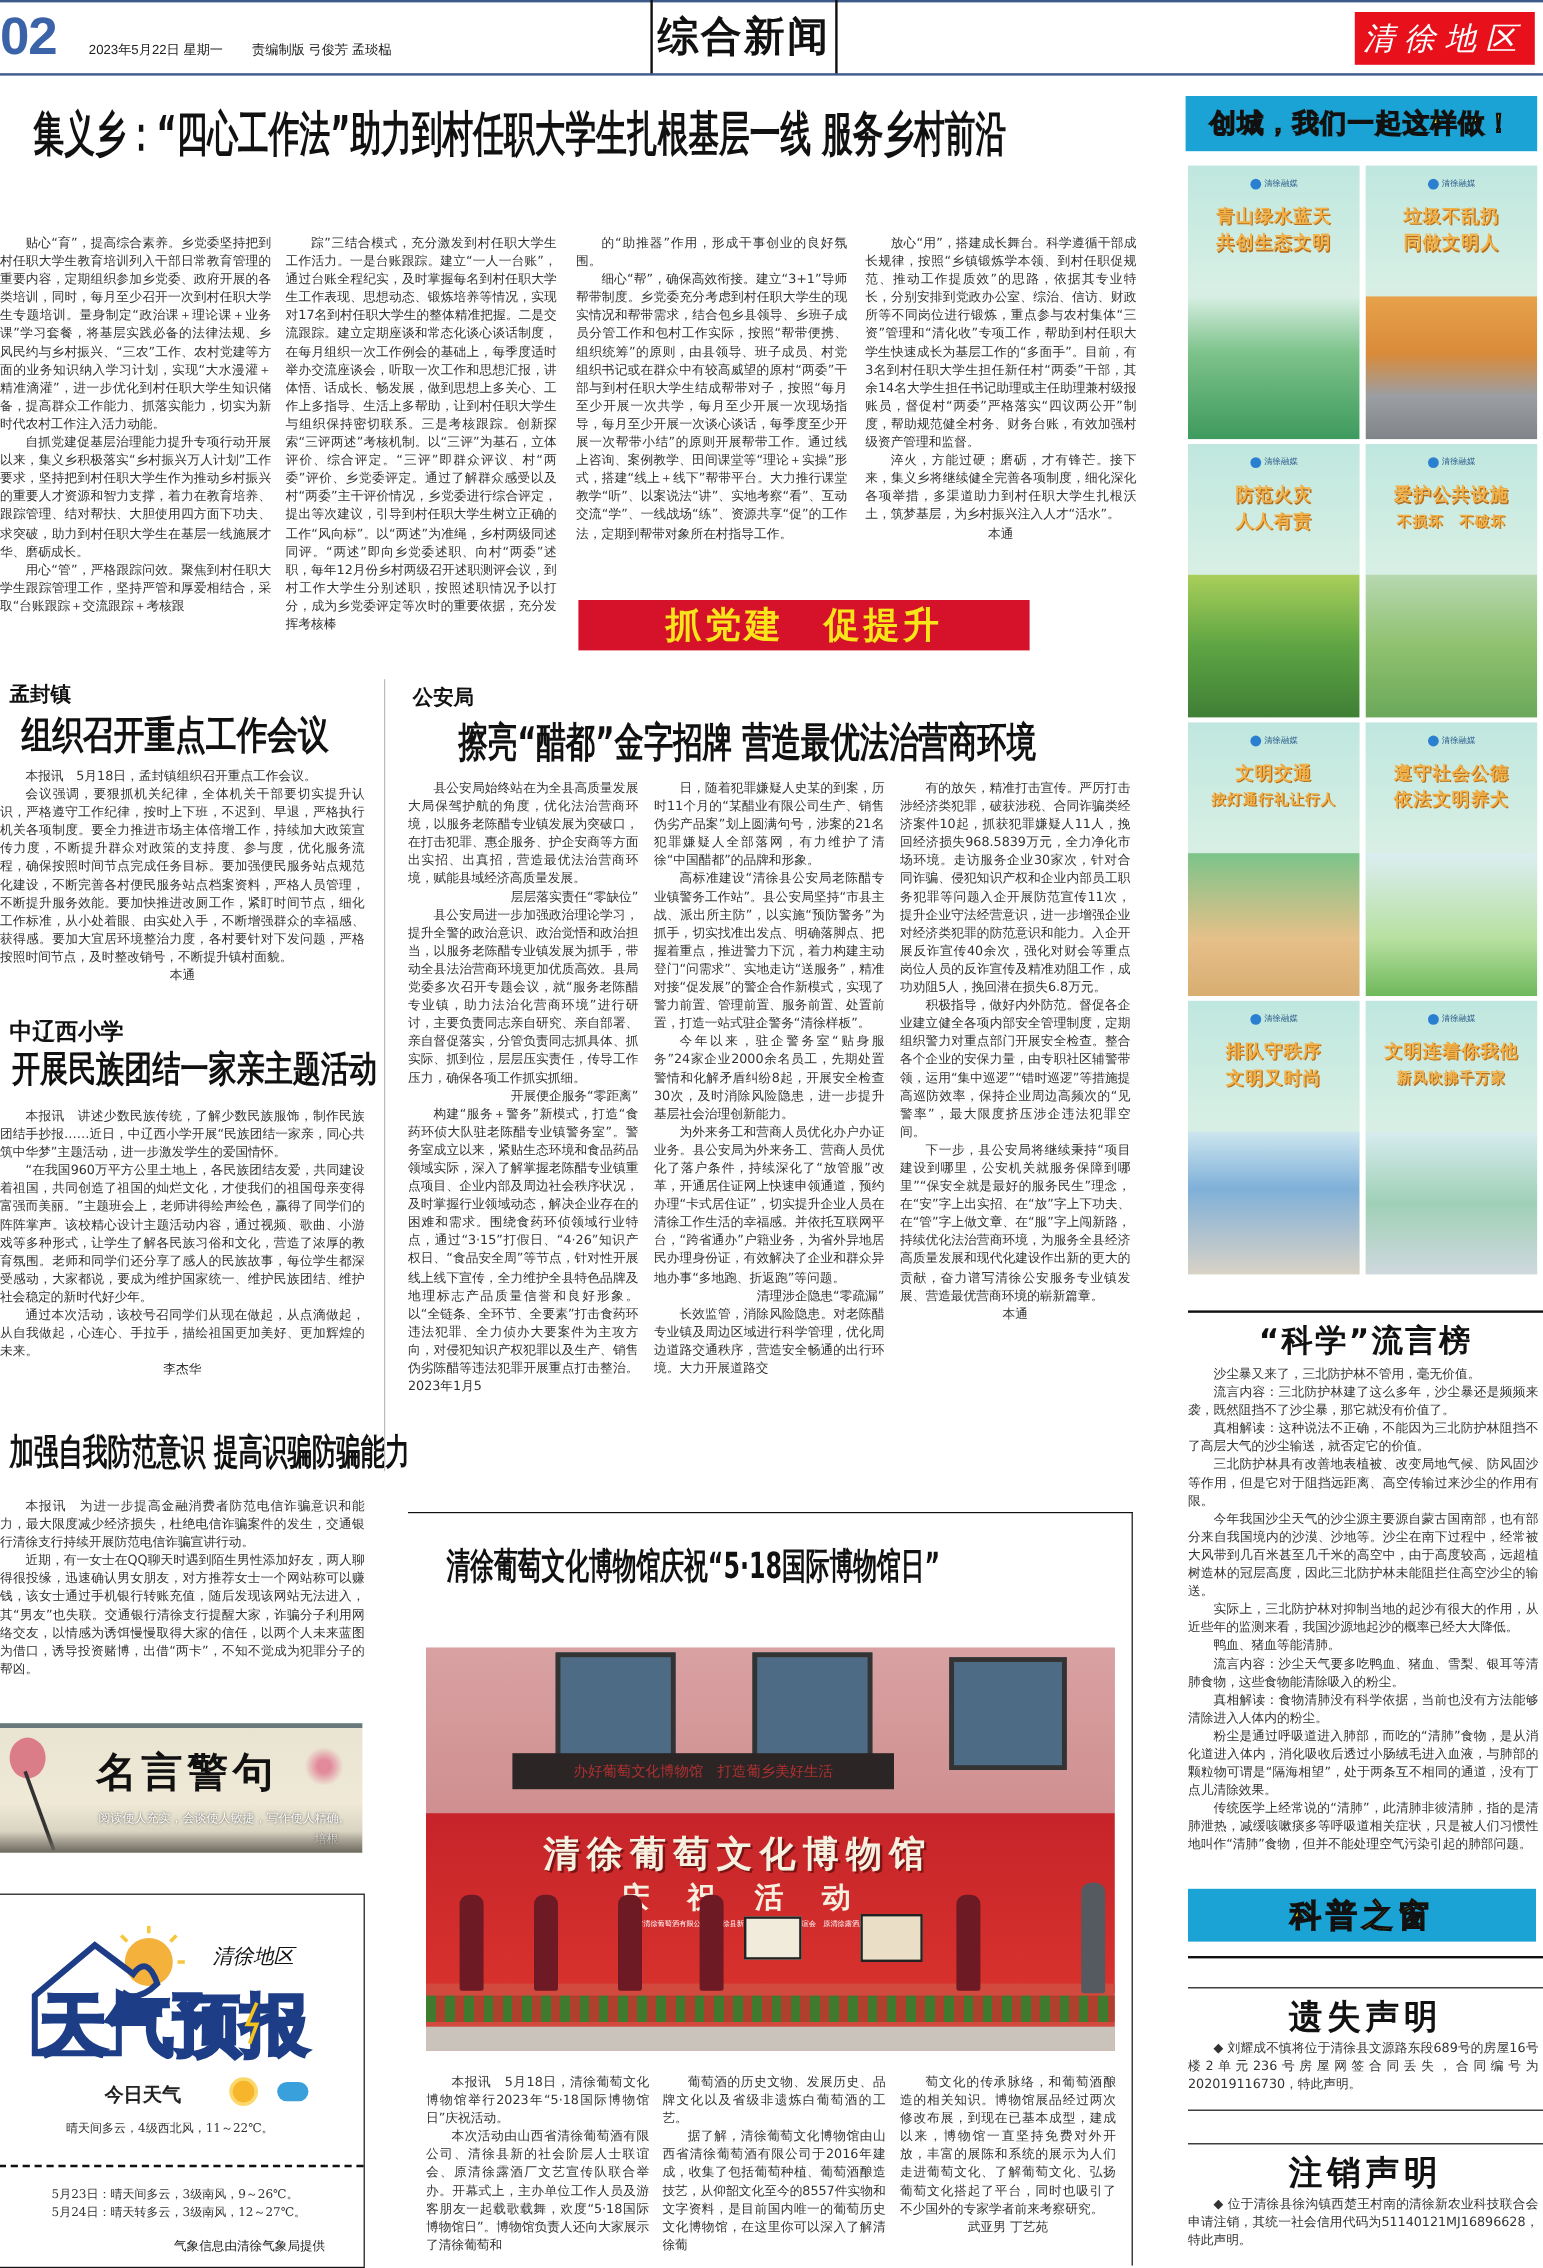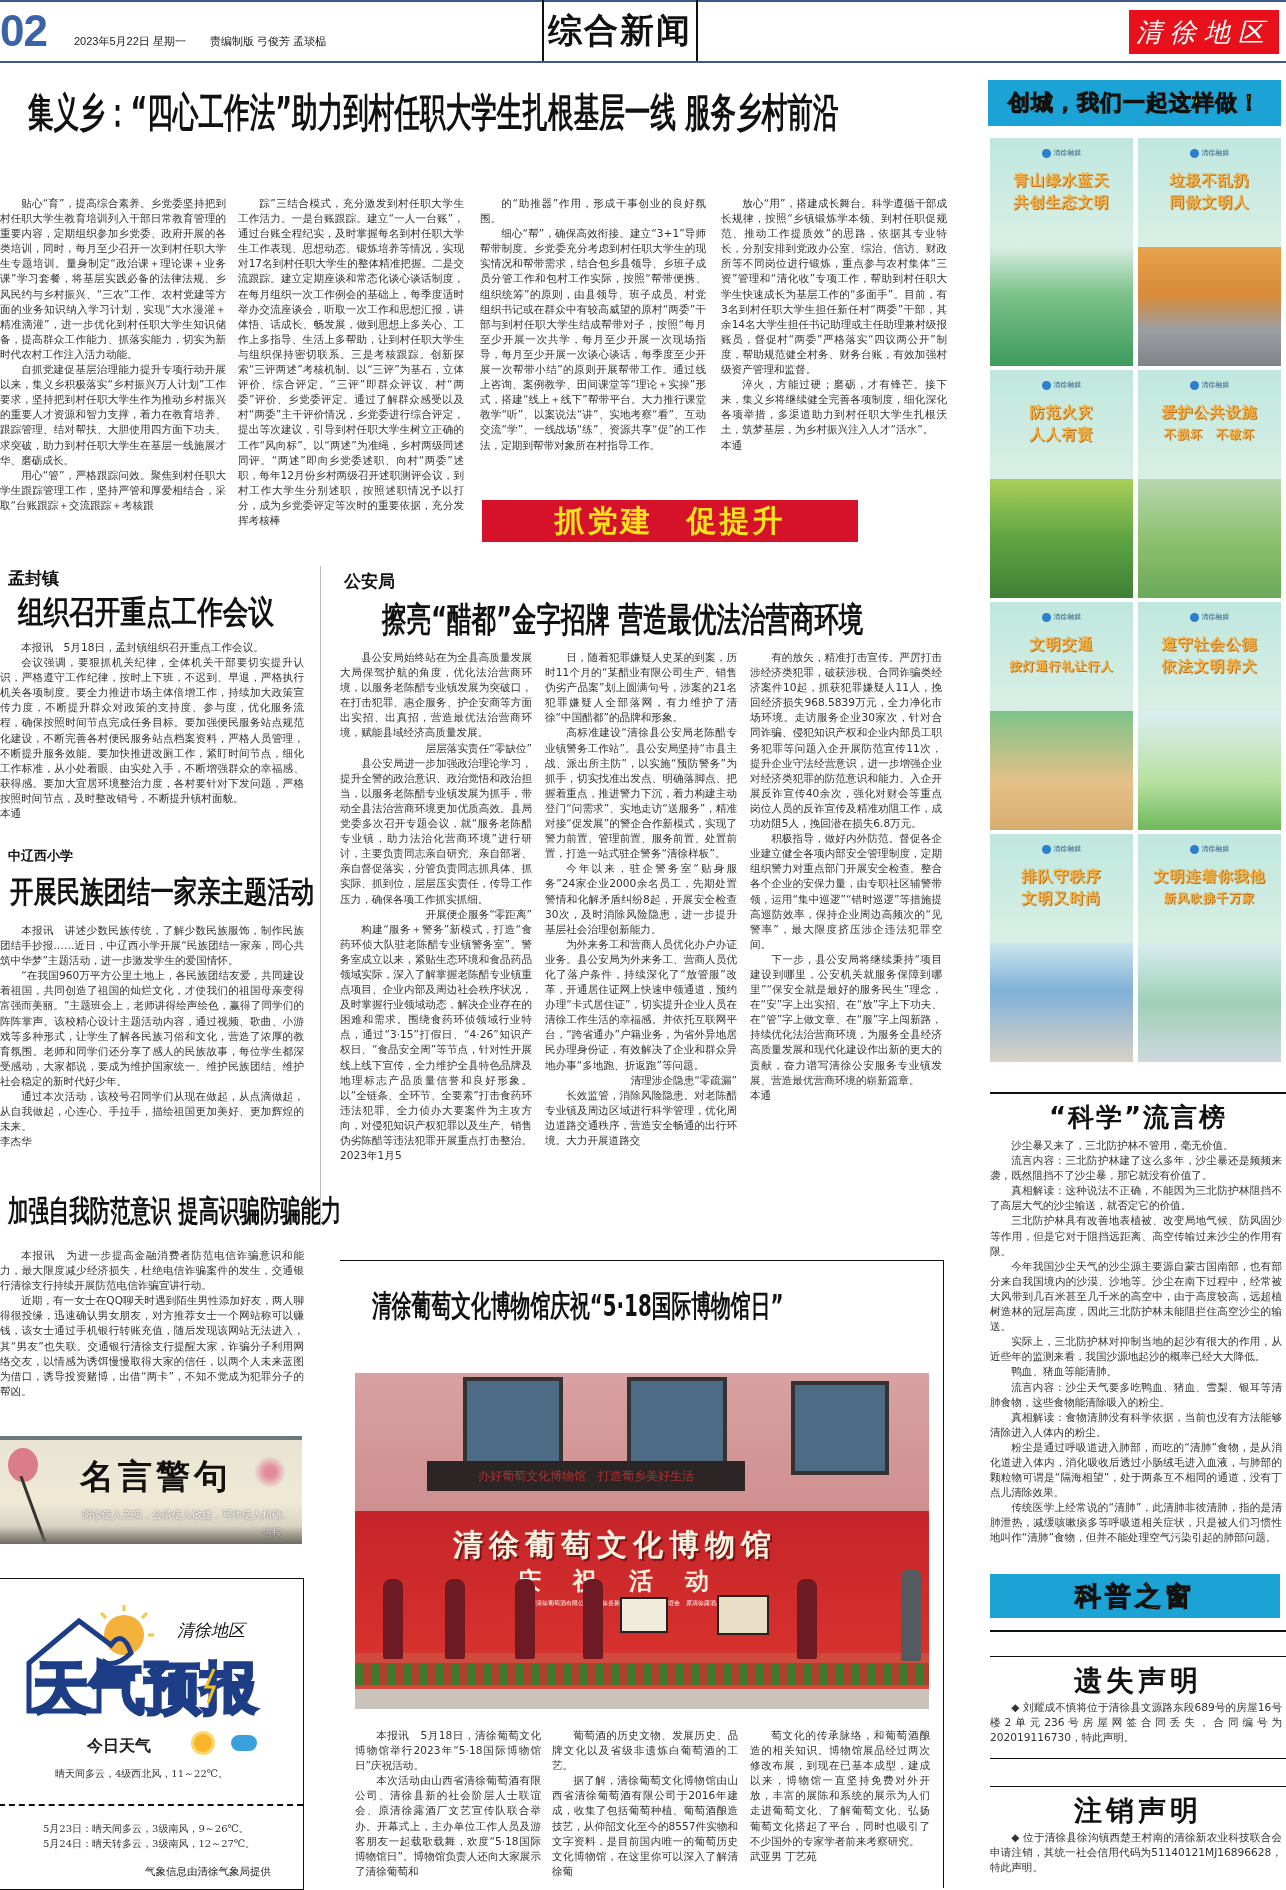--- a/index.html
+++ b/index.html
@@ -11,21 +11,21 @@
 .pageno{left:0;top:4px;font-family:"Liberation Sans",sans-serif;font-weight:bold;font-size:44px;color:#3a63a8;line-height:54px;letter-spacing:-1px}
 .dateline{left:74px;top:34px;font-family:"Liberation Sans",sans-serif;font-size:11px;color:#222}
 .editors{left:210px;top:34px;font-family:"Liberation Sans",sans-serif;font-size:11px;color:#222}
 .sect-box{left:542px;top:0;width:156px;height:62px;border-left:2px solid #111;border-right:2px solid #111;display:flex;align-items:center;justify-content:center;font-family:"DejaVu Serif",serif;font-size:34px;font-weight:bold;color:#111;letter-spacing:2px}
 .masthead{left:1129px;top:10px;width:150px;height:44px;background:#e8111b;color:#fff;display:flex;align-items:center;justify-content:center;font-family:"DejaVu Serif",serif;font-style:italic;font-size:26px;letter-spacing:8px}
 .headline{font-family:"DejaVu Sans",sans-serif;font-weight:bold;color:#111;white-space:nowrap;transform-origin:left top}
 .kicker{font-family:"DejaVu Serif",serif;font-weight:bold;color:#111;white-space:nowrap}
 .col{font-family:"DejaVu Sans",sans-serif;font-size:10.6px;line-height:15.1px;color:#333;text-align:justify;overflow:hidden}
 .col p{text-indent:2em}
 .col p.c{text-indent:0;text-align:right}
-.col p.r{text-align:left;text-indent:0}
+.col p.r{text-align:center;text-indent:0}
 .rule{background:#111}
 .vrule{background:#bbb;width:1px}
 .banner-cyan{background:#1ba3d6;display:flex;align-items:center;justify-content:center;font-family:"DejaVu Sans",sans-serif;font-weight:bold;color:#f5e515;-webkit-text-stroke:1px #111;letter-spacing:1px}
 .redbar{background:#d6122a;color:#f7e41a;display:flex;align-items:center;justify-content:center;font-family:"DejaVu Sans",sans-serif;font-weight:bold;font-size:30px;letter-spacing:3px}
 .poster{background:linear-gradient(180deg,#bfe7df 0%,#d7efe4 45%,#cfe8d2 100%);overflow:hidden}
 .poster .logo{position:absolute;top:10px;left:50%;transform:translateX(-50%);font-family:Liberation Sans, sans-serif;font-size:7px;color:#2a5a8a;white-space:nowrap}
 .poster .logo::before{content:"";display:inline-block;width:9px;height:9px;border-radius:50%;background:#2b7fd0;margin-right:3px;vertical-align:middle}
 .poster .t{position:absolute;left:0;right:0;text-align:center;font-family:"DejaVu Sans",sans-serif;font-weight:bold;color:#f2b24a;text-shadow:1px 1px 0 #b86e1a;font-size:15px;line-height:20px;letter-spacing:1px}
 .poster .scene{position:absolute;left:0;right:0;bottom:0;height:52%}
 .notice-title{font-family:"DejaVu Sans",sans-serif;font-weight:bold;color:#111;text-align:center;letter-spacing:4px}
@@ -63,21 +63,21 @@
 <div class="abs redbar" style="left:482px;top:500px;width:376px;height:42px">抓党建　促提升</div>
 
 <div class="abs kicker" style="left:8px;top:567px;font-size:17px">孟封镇</div>
 <div class="abs headline" style="left:18px;top:590px;font-size:32px;line-height:44px;transform:scaleX(0.80)">组织召开重点工作会议</div>
 <div class="abs col" id="meng-body" style="left:0;top:640px;width:304px;height:180px">
     <p>本报讯　5月18日，孟封镇组织召开重点工作会议。</p>
     <p>会议强调，要狠抓机关纪律，全体机关干部要切实提升认识，严格遵守工作纪律，按时上下班，不迟到、早退，严格执行机关各项制度。要全力推进市场主体倍增工作，持续加大政策宣传力度，不断提升群众对政策的支持度、参与度，优化服务流程，确保按照时间节点完成任务目标。要加强便民服务站点规范化建设，不断完善各村便民服务站点档案资料，严格人员管理，不断提升服务效能。要加快推进改厕工作，紧盯时间节点，细化工作标准，从小处着眼、由实处入手，不断增强群众的幸福感、获得感。要加大宜居环境整治力度，各村要针对下发问题，严格按照时间节点，及时整改销号，不断提升镇村面貌。</p>
     <p class="r">本通</p>
   </div>
 
-<div class="abs kicker" style="left:8px;top:847px;font-size:13px">中辽西小学</div>
+<div class="abs kicker" style="left:8px;top:847px;font-size:19px">中辽西小学</div>
 <div class="abs headline" style="left:10px;top:870px;font-size:30px;line-height:44px;transform:scaleX(0.78)">开展民族团结一家亲主题活动</div>
 <div class="abs col" id="zhong-body" style="left:0;top:923px;width:304px;height:240px">
     <p>本报讯　讲述少数民族传统，了解少数民族服饰，制作民族团结手抄报……近日，中辽西小学开展“民族团结一家亲，同心共筑中华梦”主题活动，进一步激发学生的爱国情怀。</p>
     <p>“在我国960万平方公里土地上，各民族团结友爱，共同建设着祖国，共同创造了祖国的灿烂文化，才使我们的祖国母亲变得富强而美丽。”主题班会上，老师讲得绘声绘色，赢得了同学们的阵阵掌声。该校精心设计主题活动内容，通过视频、歌曲、小游戏等多种形式，让学生了解各民族习俗和文化，营造了浓厚的教育氛围。老师和同学们还分享了感人的民族故事，每位学生都深受感动，大家都说，要成为维护国家统一、维护民族团结、维护社会稳定的新时代好少年。</p>
     <p>通过本次活动，该校号召同学们从现在做起，从点滴做起，从自我做起，心连心、手拉手，描绘祖国更加美好、更加辉煌的未来。</p>
     <p class="r">李杰华</p>
   </div>
 
 <div class="abs headline" style="left:8px;top:1190px;font-size:30px;line-height:42px;transform:scaleX(0.68)">加强自我防范意识 提高识骗防骗能力</div>
 <div class="abs col" id="fraud-body" style="left:0;top:1248px;width:304px;height:150px">

